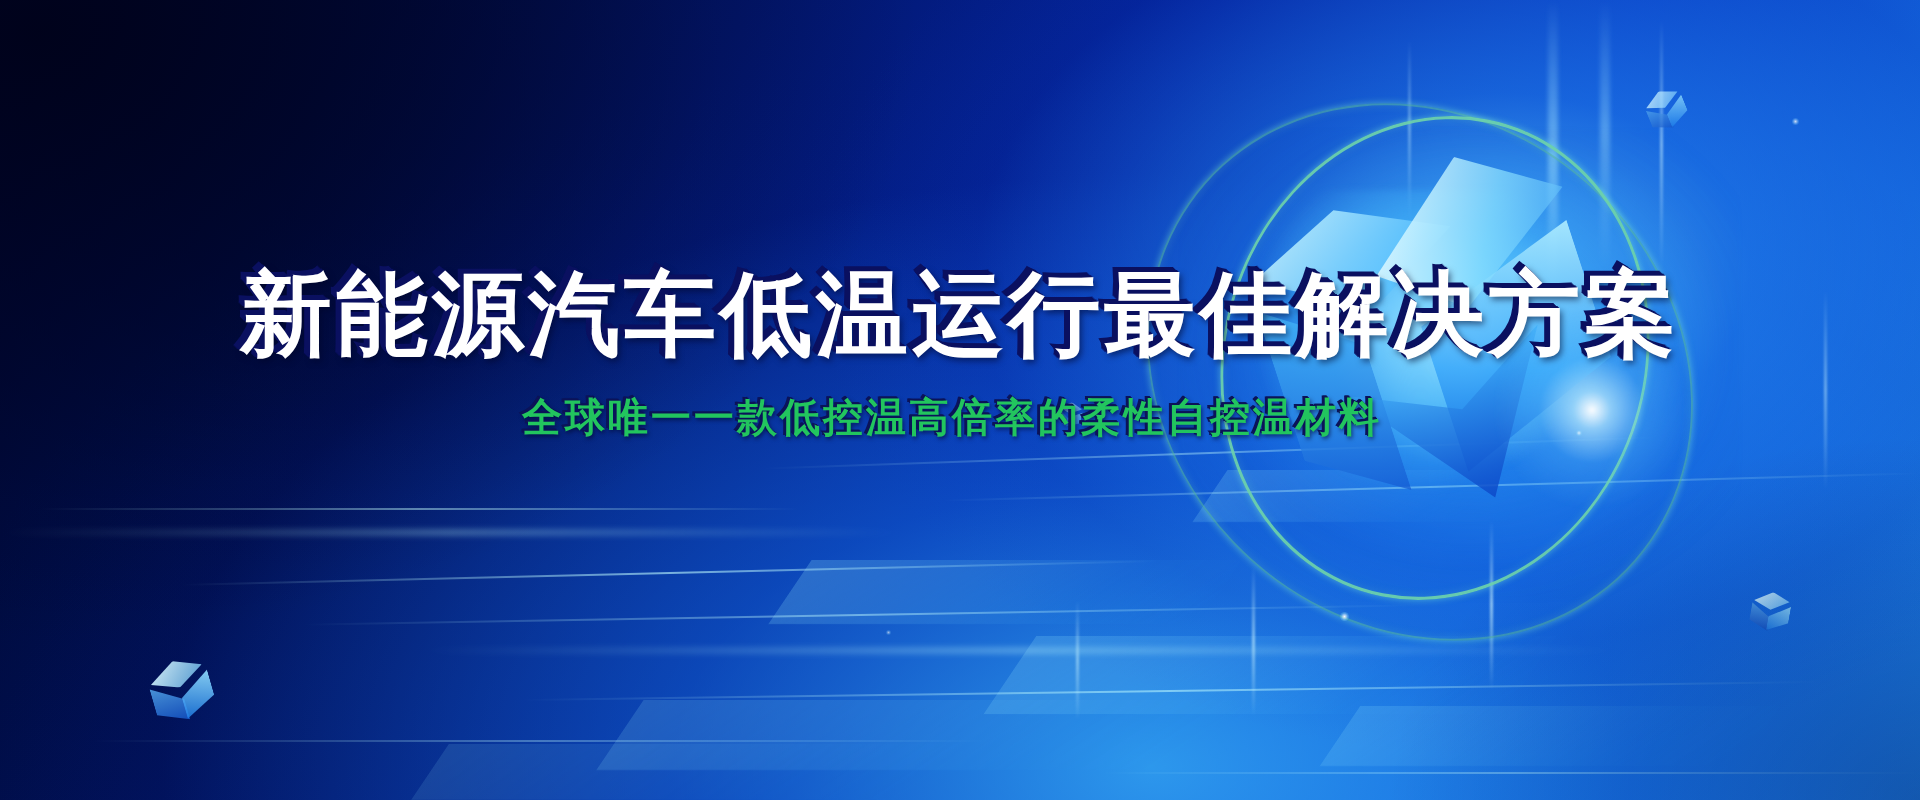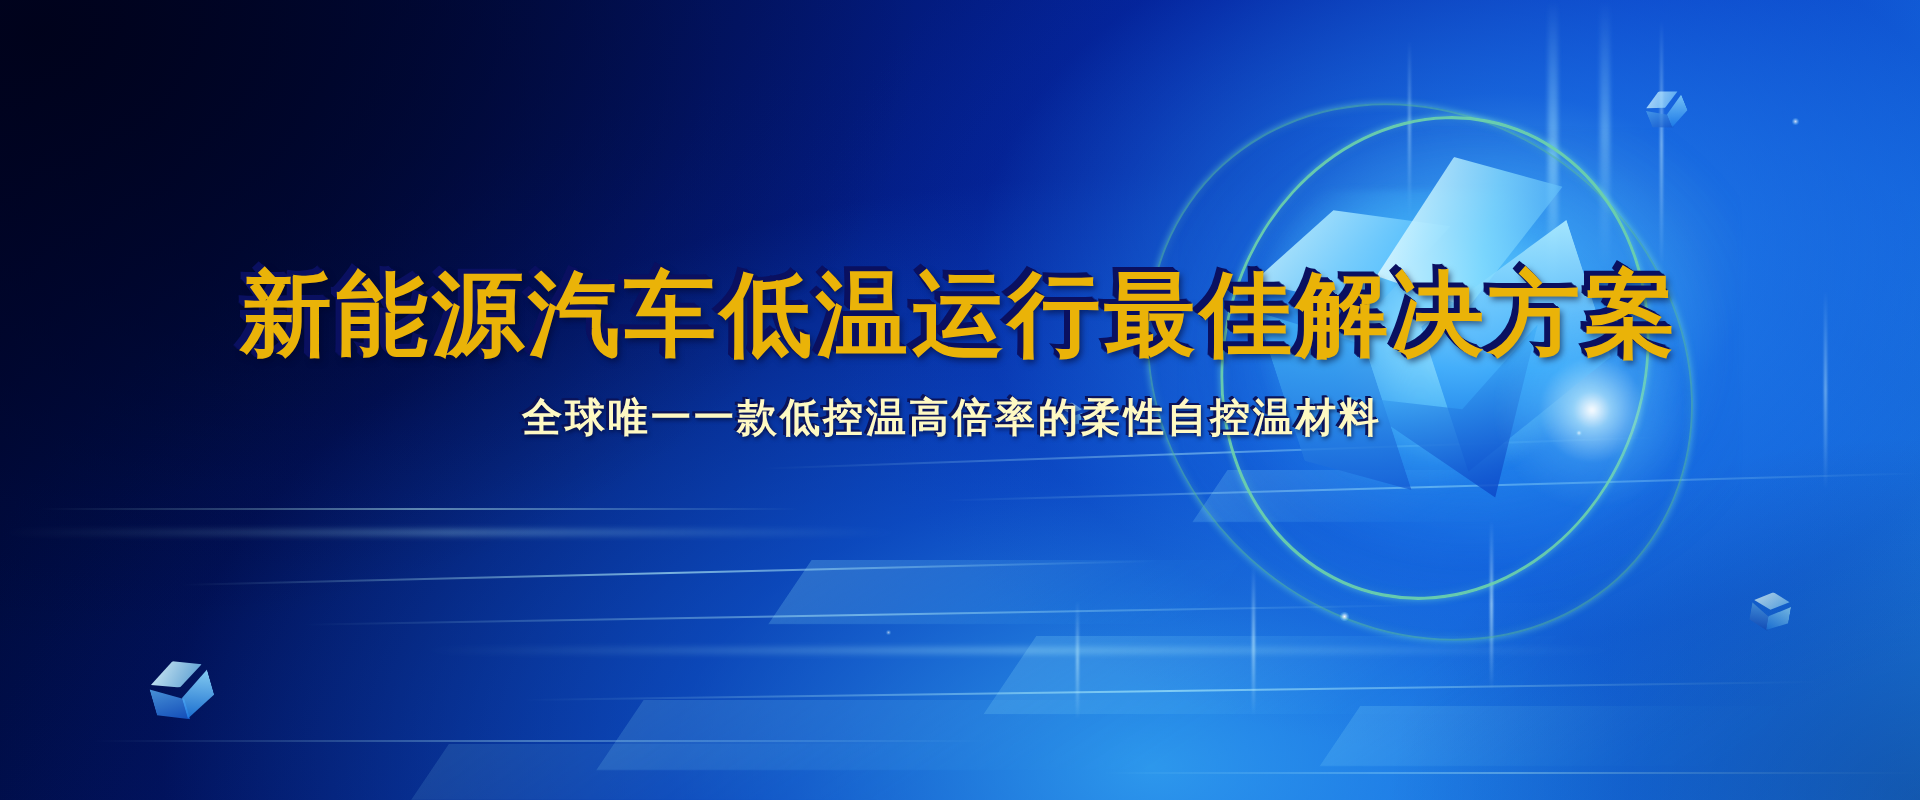--- a/index.html
+++ b/index.html
@@ -151,37 +151,37 @@
     position:absolute;
     left:0; right:0; top:268px;
     text-align:center;
     z-index:40;
   }
   .headline{
     margin:0;
     font-size:92px;
     line-height:1.0;
     font-weight:bold;
-    color:#eab308;
+    color:#ffffff;
     letter-spacing:4px;
     text-shadow:
       -6px -5px 0 #0a1060,
       -5px -4px 0 #0a1060,
       -4px -3px 0 #0a1060,
       -3px -2px 0 #0a1060,
       -2px -2px 0 #0a1060,
       -1px -1px 0 #0a1060,
        2px  3px 6px rgba(0,5,40,0.55);
     white-space:nowrap;
   }
   .subhead{
     margin:30px 16px 0 0;
     font-size:40px;
     font-weight:bold;
-    color:#fef9c3;
+    color:#22c55e;
     letter-spacing:3px;
     text-shadow:
       -3px -2px 0 #0b1358,
       -2px -2px 0 #0b1358,
       -1px -1px 0 #0b1358,
        1px  2px 4px rgba(0,5,40,0.65);
     white-space:nowrap;
   }
 </style>
 </head>

